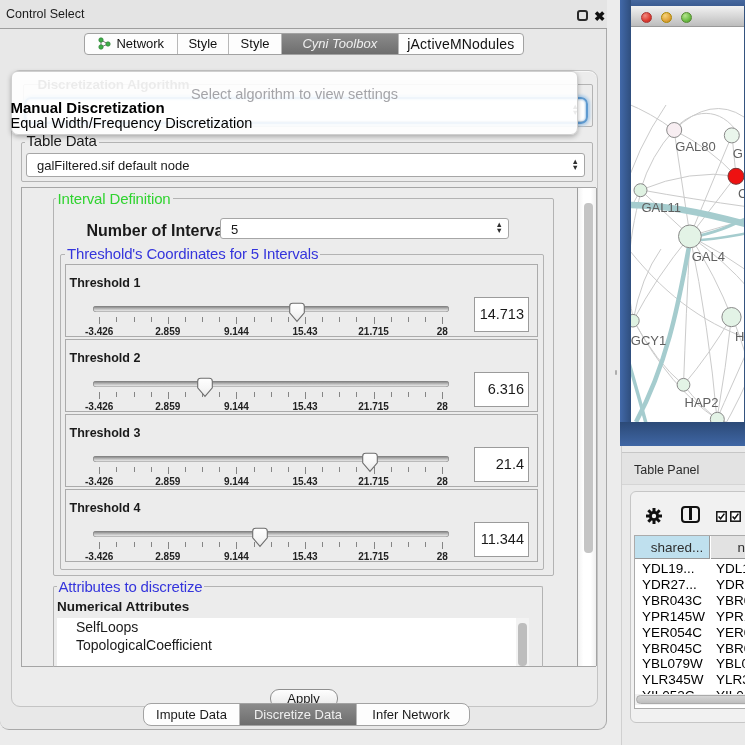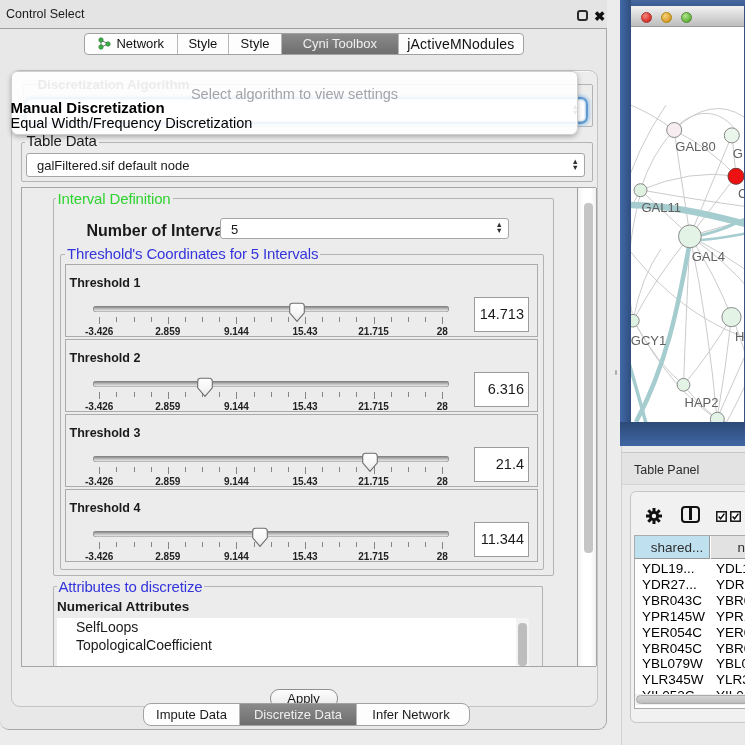--- a/index.html
+++ b/index.html
@@ -92,21 +92,21 @@
         <line x1="4" y1="4" x2="11" y2="8" stroke="#7A7A7A" stroke-width="1"></line>
         <line x1="4" y1="11" x2="11" y2="8" stroke="#7A7A7A" stroke-width="1"></line>
         <line x1="4" y1="4" x2="4" y2="11" stroke="#7A7A7A" stroke-width="1"></line>
         <circle cx="4" cy="4" r="2.2" fill="#3FAE49" stroke="#2C7F34" stroke-width="0.7"></circle>
         <circle cx="4" cy="11" r="2.2" fill="#3FAE49" stroke="#2C7F34" stroke-width="0.7"></circle>
         <circle cx="11" cy="8" r="2.2" fill="#3FAE49" stroke="#2C7F34" stroke-width="0.7"></circle>
       </svg>
       Network</div>
     <div class="tab" style="width:53px;">Style</div>
     <div class="tab" style="width:54px;">Style</div>
-    <div class="tab sel" style="width:120px;">Cyni Toolbox</div>
+    <div class="tab sel" style="width:120px;font-style:italic;">Cyni Toolbox</div>
     <div class="tab" style="width:127.5px; font-size:14px; letter-spacing:0.2px;">jActiveMNodules</div>
   </div>
 
   <div id="bigpanel">
 
     <div class="gb" style="left:11.5px; top:13px; width:570px; height:43px;"></div>
     <div class="gbtitle" style="left:24px; top:5px; font-size:13.5px; font-weight:bold; color:#3A3A3A; background:transparent;">Discretization Algorithm</div>
     <div class="combo" style="left:14.5px; top:27px; width:561px; height:24px; border-radius:4px;">
         <span class="arr" style="right:7px;">▲<br>▼</span>
       </div>

